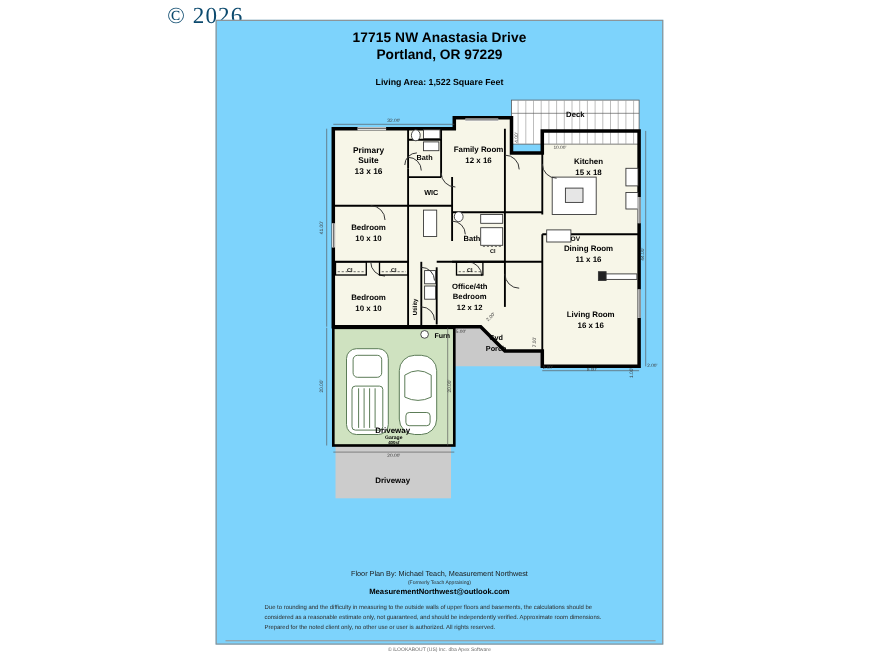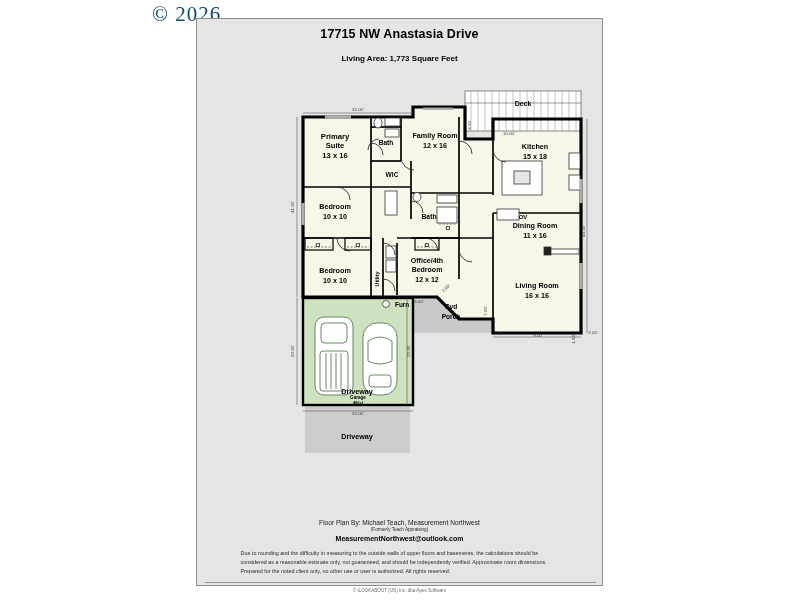--- a/index.html
+++ b/index.html
@@ -11,21 +11,21 @@
   .watermark{
     position:absolute;left:152px;top:2px;
     font-family:"Liberation Serif", serif;
     font-size:21px;color:#0c4a6e;letter-spacing:1px;
     user-select:none;
   }
   .page{
     position:absolute;left:196px;top:18px;
     width:407px;height:568px;
     border:1px solid #8e8e8e;
-    background:#e5e5e5;
+    background:#7dd3fc;
     box-sizing:border-box;
   }
   
   .hdr{position:absolute;left:0;top:8px;width:100%;text-align:center;}
   .addr1{font-size:12.5px;font-weight:bold;color:#000;letter-spacing:.1px;}
   .addr2{font-size:12.5px;font-weight:bold;color:#000;margin-top:2px;}
   .living{font-size:8px;font-weight:bold;color:#000;margin-top:13px;}
   
   .plan{position:absolute;left:0;top:64px;width:407px;height:410px;}
   .plan svg{display:block;}
@@ -45,21 +45,22 @@
 </style>
 </head>
 <body>
 
 <div class="watermark">© 2026</div>
 
 <div class="page">
 
   <div class="hdr">
     <div class="addr1">17715 NW Anastasia Drive</div>
-    <div class="living">Living Area: 1,773 Square Feet</div>
+    <div class="addr2">Portland, OR 97229</div>
+    <div class="living">Living Area: 1,522 Square Feet</div>
   </div>
 
   <div class="plan">
     <svg width="407" height="410" viewBox="0 0 407 410">
 
       <rect x="108" y="250" width="105" height="120" fill="#cccccc"></rect>
 
       <polygon points="213,214 240,214 262,196 296,196 296,250 213,250" fill="#c9c9c9"></polygon>
 
       <rect x="106" y="215" width="110" height="107" fill="#cfe2c0" stroke="#000" stroke-width="2.4"></rect>

